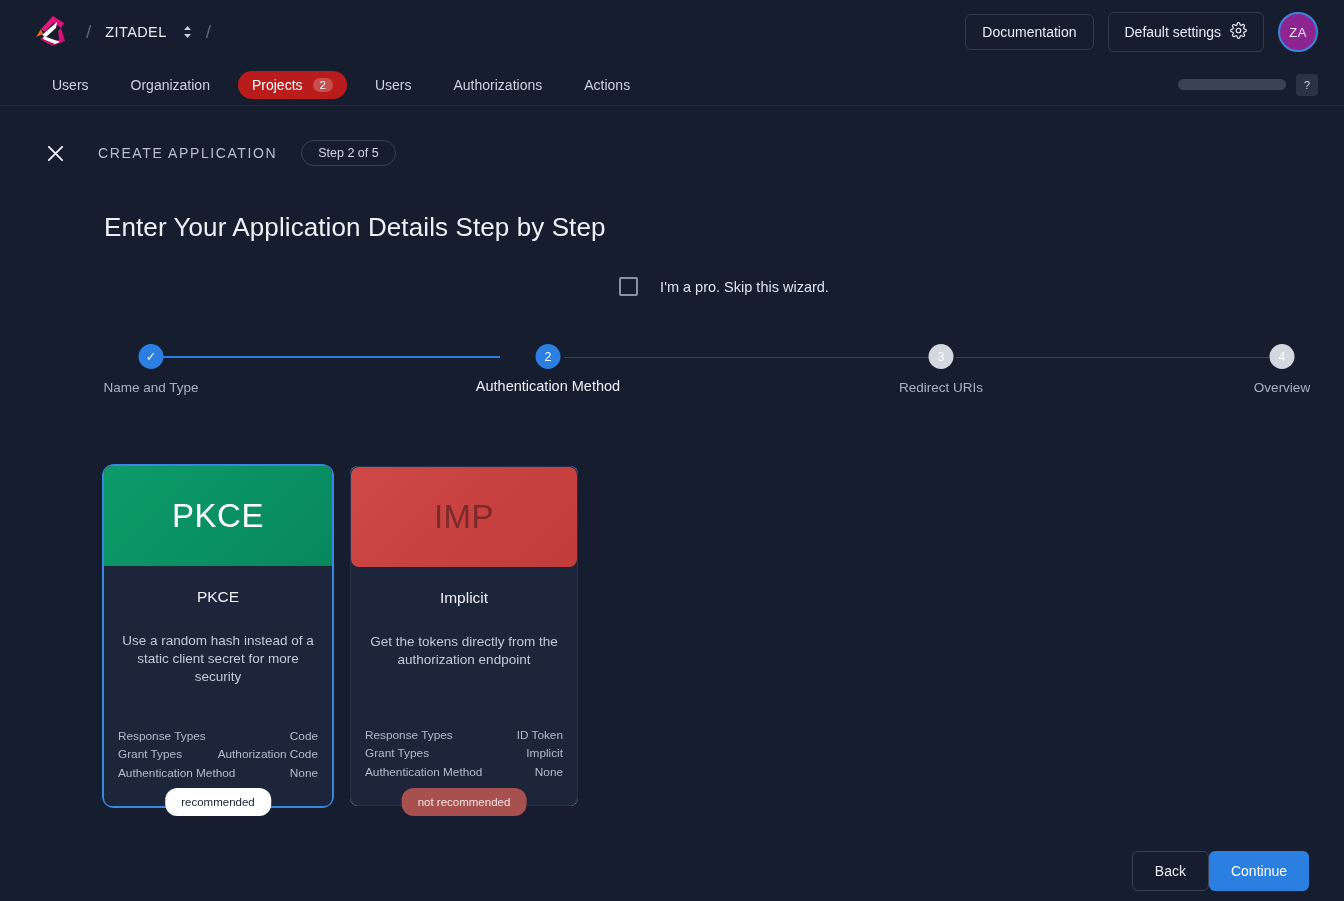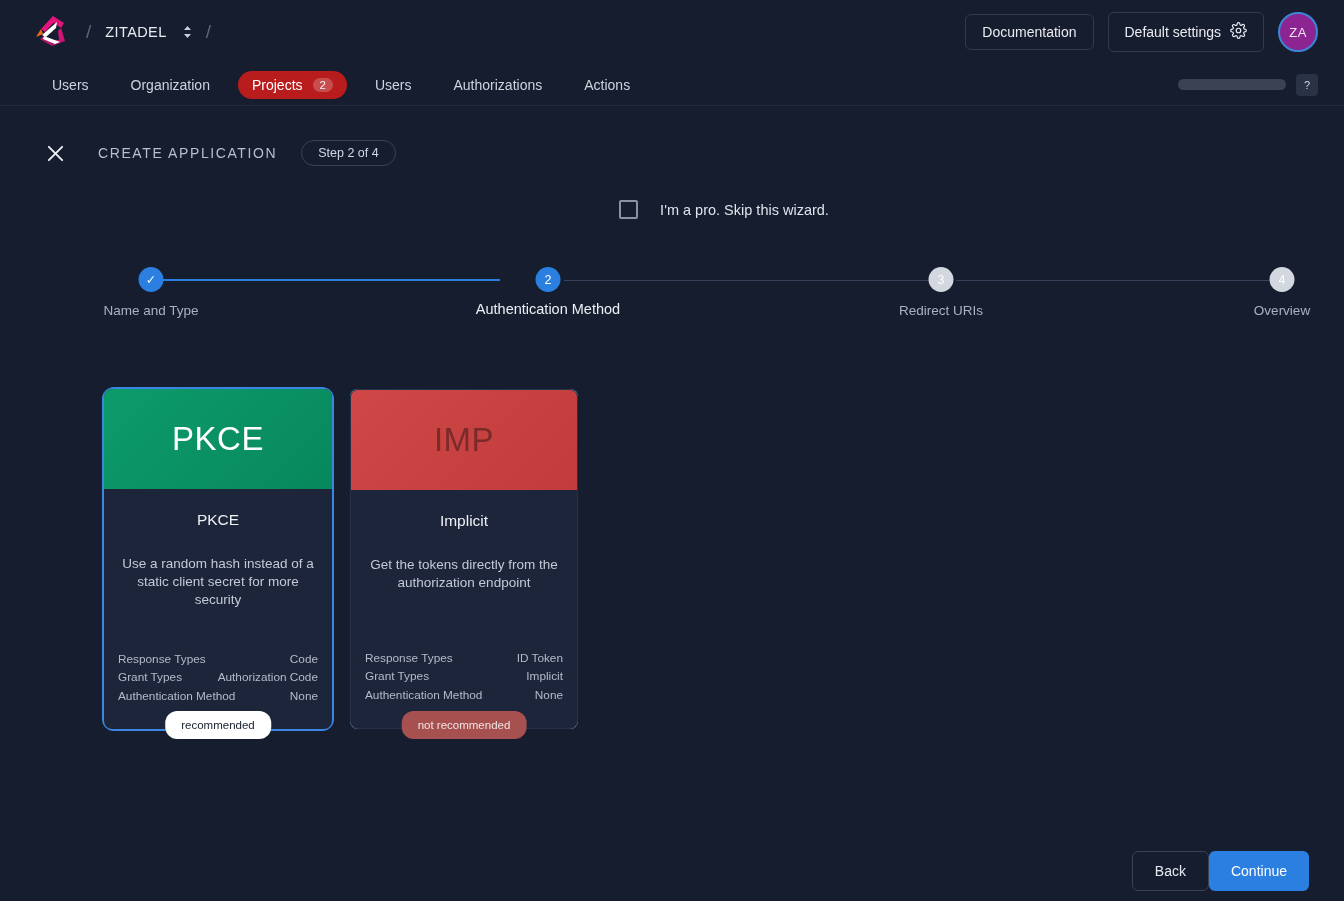--- a/index.html
+++ b/index.html
@@ -134,21 +134,21 @@
     display: flex; flex-direction: column; height: 340px;
     background: #1c2539;
   }
   .auth-card.selected { box-shadow: 0 0 0 2px #3b86e0; border-radius: 10px; }
   .auth-card.plain .inner { border: 1px solid #273049; }
   .card-banner {
     height: 100px; display: flex; align-items: center; justify-content: center;
     font-size: 33px; letter-spacing: .5px;
   }
   .card-banner.green { background: linear-gradient(135deg,#0d9b6a 0%,#07885d 100%); color: #ffffff; }
-  .card-banner.red   { background: linear-gradient(135deg,#cf4747 0%,#c23c3c 100%); color: #7b2a2a; }
+  .card-banner.red   { background: linear-gradient(135deg,#cf4747 0%,#c23c3c 100%); color: #7b2a2a; border-radius: 8px; }
   .card-body { flex: 1; padding: 22px 14px 10px; display: flex; flex-direction: column; }
   .card-name { text-align: center; font-size: 15.5px; color: #eef0f5; }
   .card-desc {
     margin-top: 26px; text-align: center; font-size: 13.5px;
     line-height: 1.33; color: #c3c9d6; padding: 0 4px;
   }
   .spec-list { margin-top: auto; padding-bottom: 14px; }
   .spec-row {
     display: flex; justify-content: space-between;
     font-size: 11.8px; color: #b4bbcb; line-height: 1.55;
@@ -251,24 +251,25 @@
 </div>
 
 <div class="wiz-head">
   <div class="close-x">
     <svg width="19" height="19" viewBox="0 0 20 20" stroke="#eceef4" stroke-width="2" stroke-linecap="round">
       <line x1="3" y1="3" x2="17" y2="17"></line>
         <line x1="17" y1="3" x2="3" y2="17"></line>
     </svg>
   </div>
   <div class="wiz-title">CREATE APPLICATION</div>
-  <div class="step-chip">Step 2 of 4</div>
+  <div class="step-chip">Step 2 of 5</div>
 </div>
 
 <div class="page-body">
+  <h1 class="big-title">Enter Your Application Details Step by Step</h1>
 
   <div class="pro-row">
     <div class="checkbox"></div>
     <div class="pro-label">I'm a pro. Skip this wizard.</div>
   </div>
 
   <div class="stepper">
     <div class="step-row">
       <div class="step-line filled" style="left:48px; width:348px;"></div>
       <div class="step-line empty" style="left:460px; width:372px;"></div>

